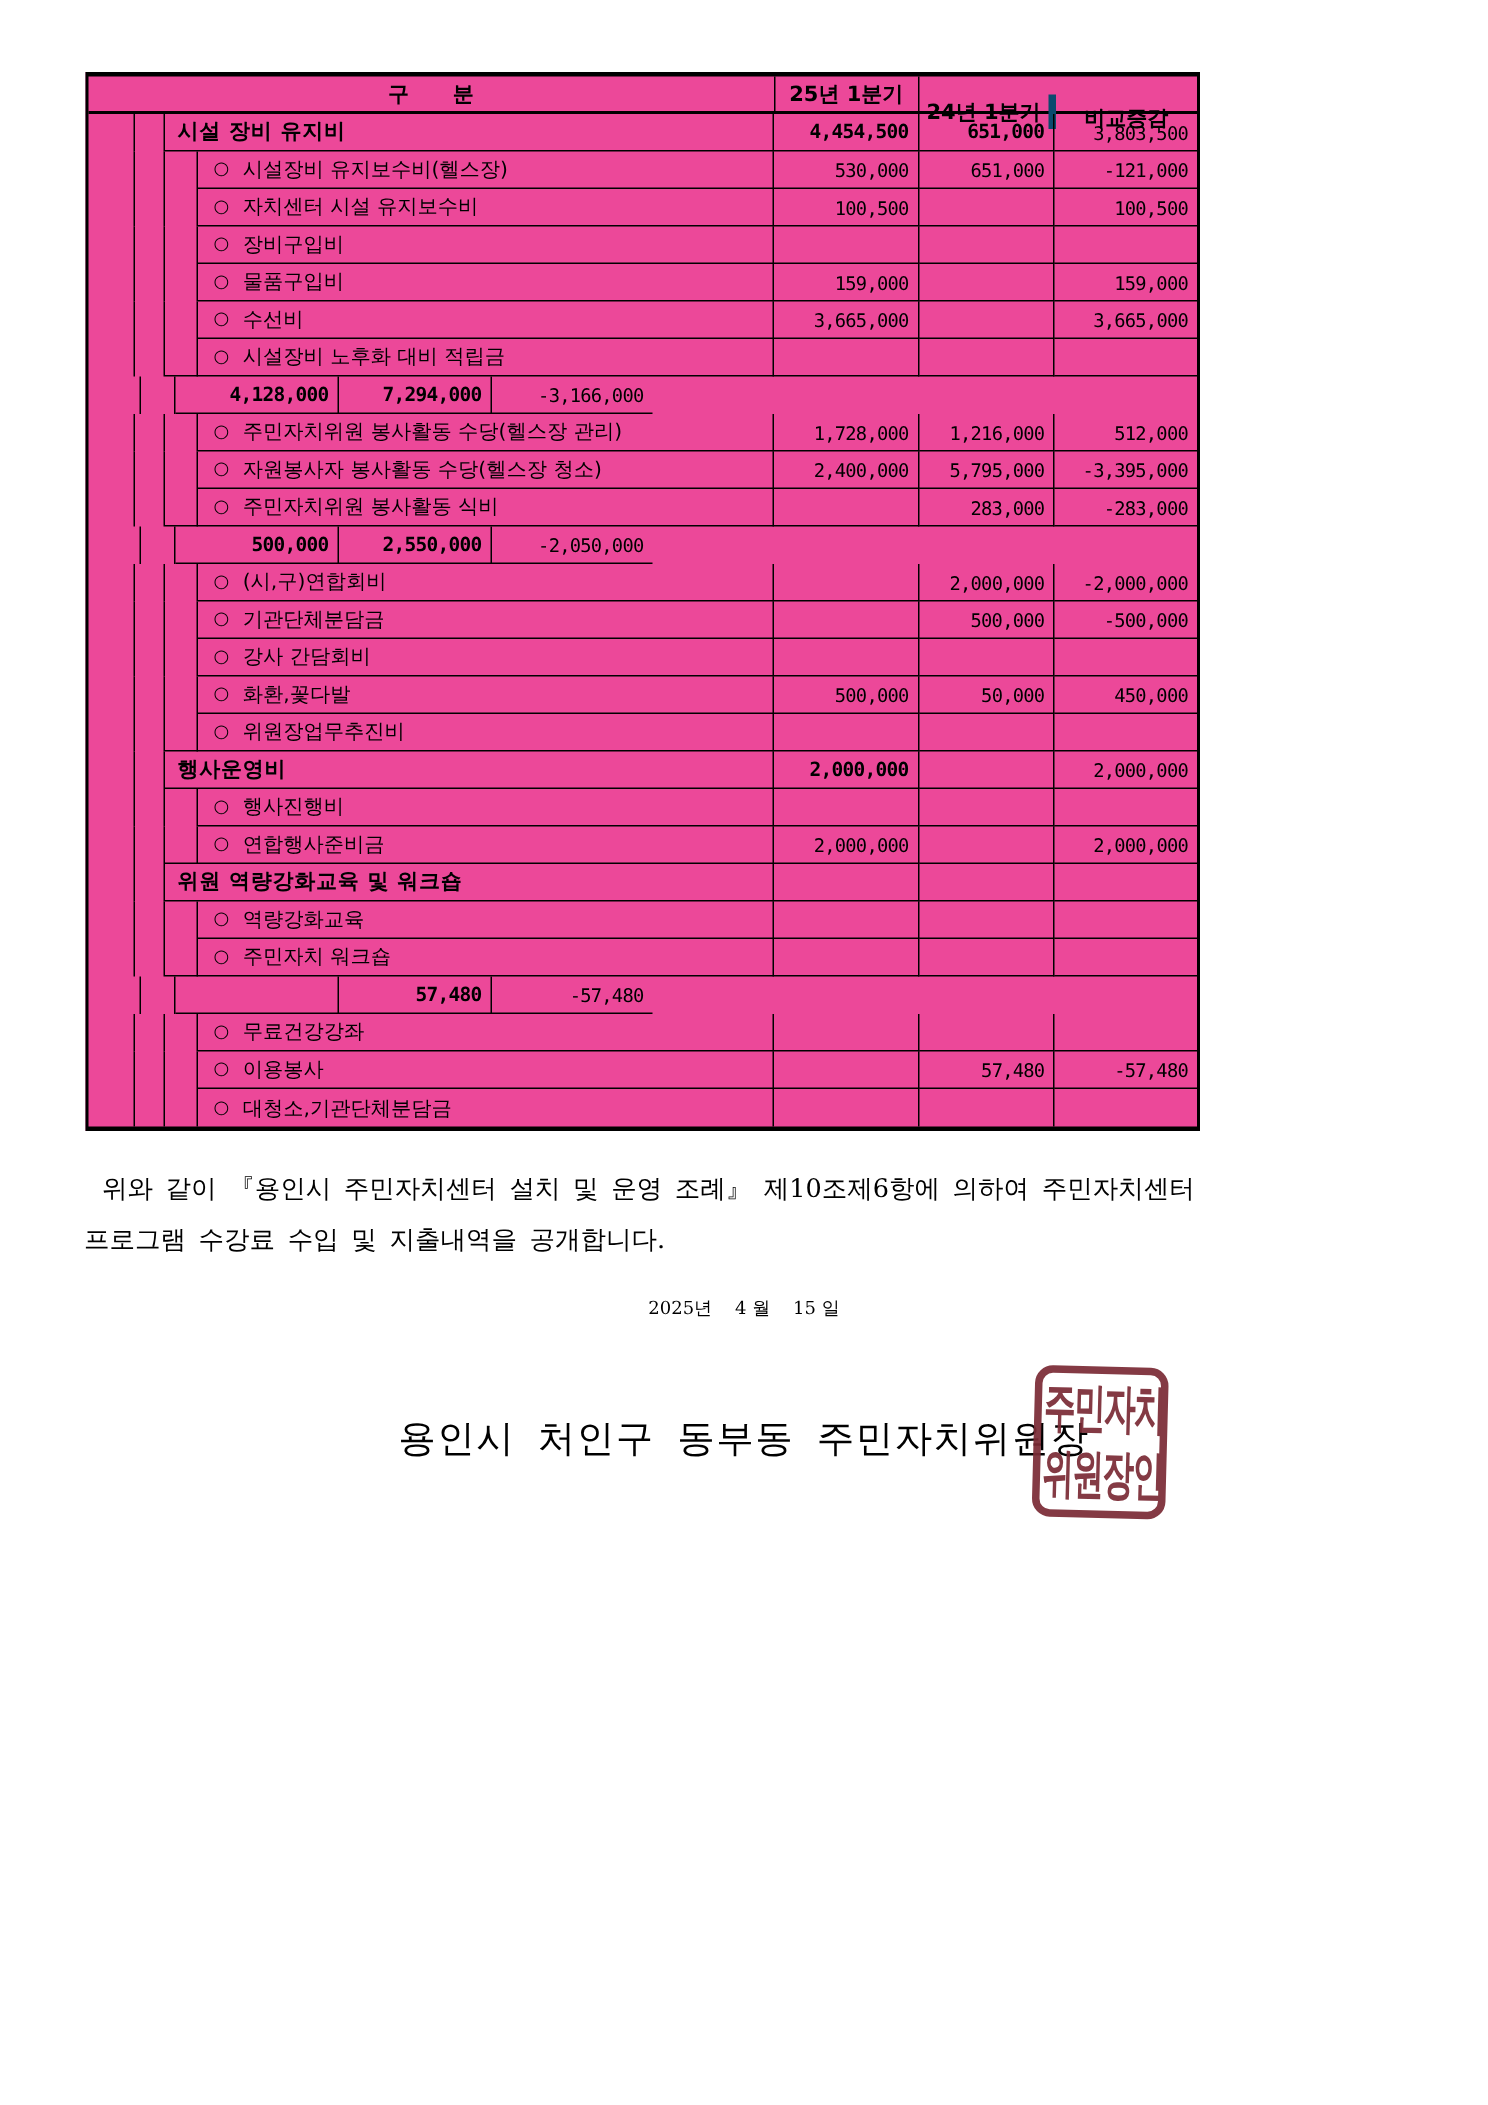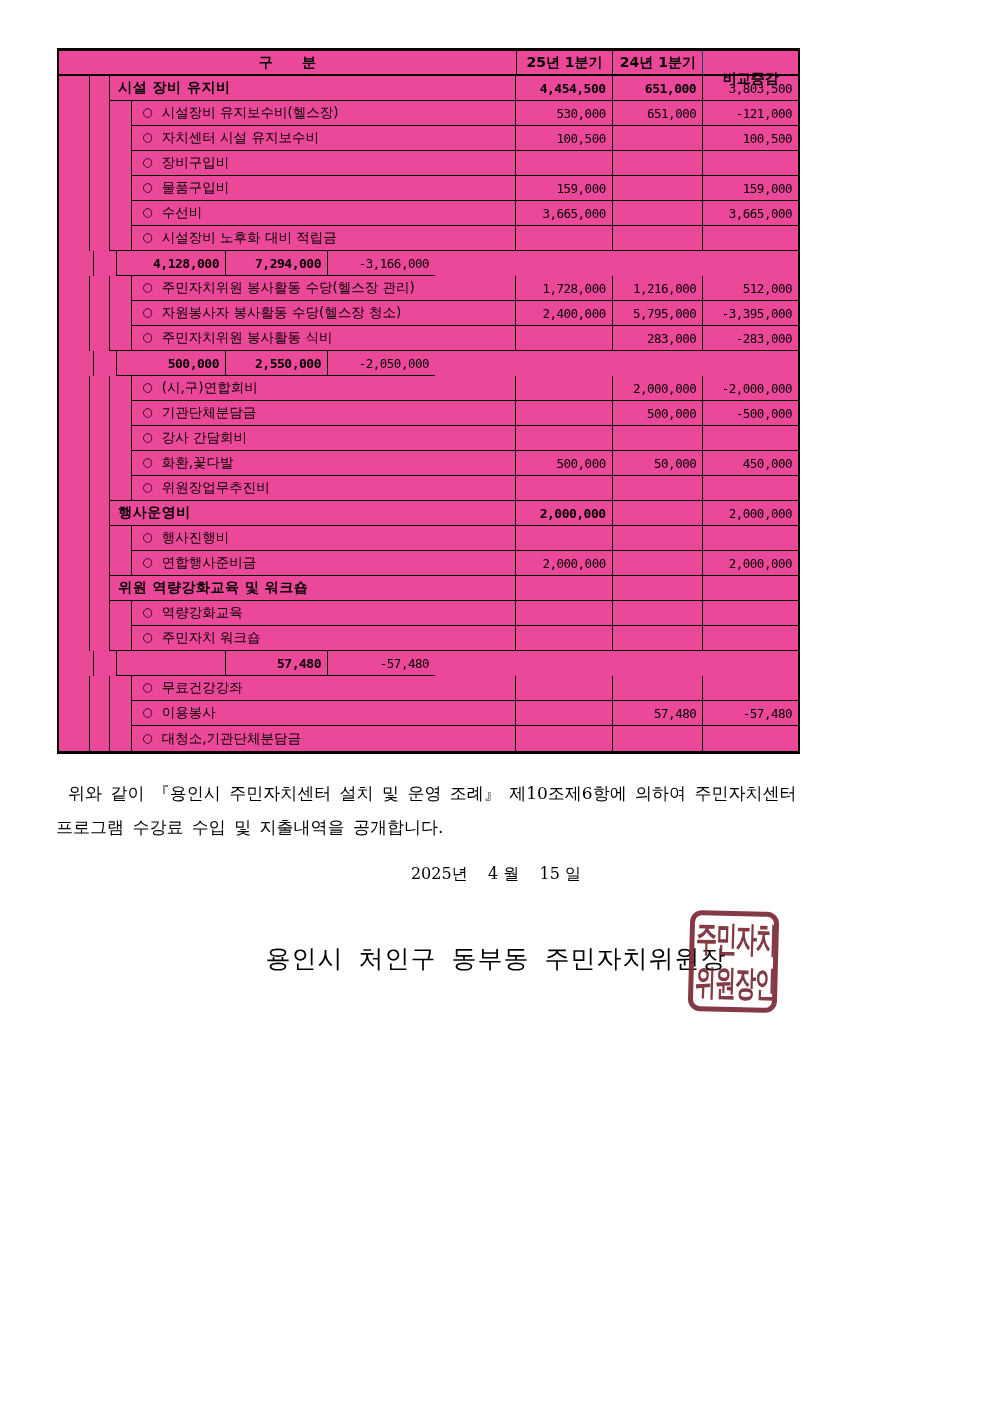--- a/index.html
+++ b/index.html
@@ -26,21 +26,21 @@
     display: flex;
     height: 25px;
     border-bottom: 2px solid #000;
   }
   .thead .cell {
     display: flex; align-items: center; justify-content: center;
     font-weight: bold; font-size: 14px; white-space: pre;
   }
   .hcG  { width: 518px; border-right: 1px solid #000; }
   .hc1  { width: 109px; border-right: 1px solid #000; }
-  .hc2  { width: 102px; border-right: 1px solid #0c4a6e; }
+  .hc2  { width: 102px; border-right: 5px solid #0c4a6e; margin-top: 12px; }
   .hc3  { width: 107px; margin-top: 16px; }
 
   .trow { display: flex; height: 25px; }
   .cell { height: 100%; }
   .cA   { width: 35px;  border-right: 1px solid #000; }
   .cB   { width: 23px;  border-right: 1px solid #000; }
   .cInd { width: 25px;  border-right: 1px solid #000; }
   .cTitle {
     width: 460px; border-right: 1px solid #000;
     display: flex; align-items: center;
@@ -78,21 +78,21 @@
     font-size: 17px;
     line-height: 34px;
     word-spacing: 3px;
   }
   .notice .line1 { padding-left: 12px; }
   .date-line {
     position: absolute;
     left: 0; top: 864px; width: 100%;
     text-align: center;
     font-family: "DejaVu Serif", "Liberation Serif", serif;
-    font-size: 16px;
+    font-size: 12px;
     white-space: pre;
   }
   .signer-line {
     position: absolute;
     left: 0; top: 942px; width: 100%;
     text-align: center;
     font-family: "DejaVu Serif", "Liberation Serif", serif;
     font-size: 25px;
     letter-spacing: 1px;
     word-spacing: 6px;

